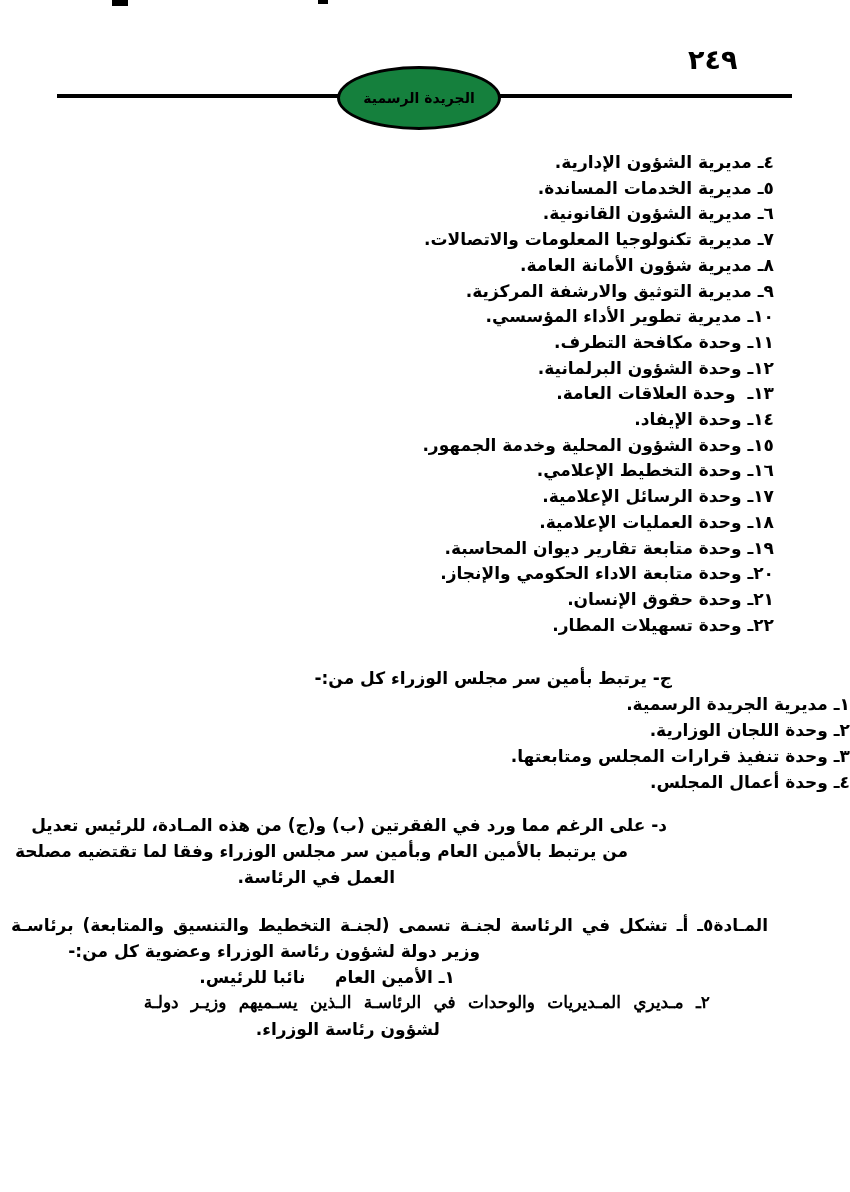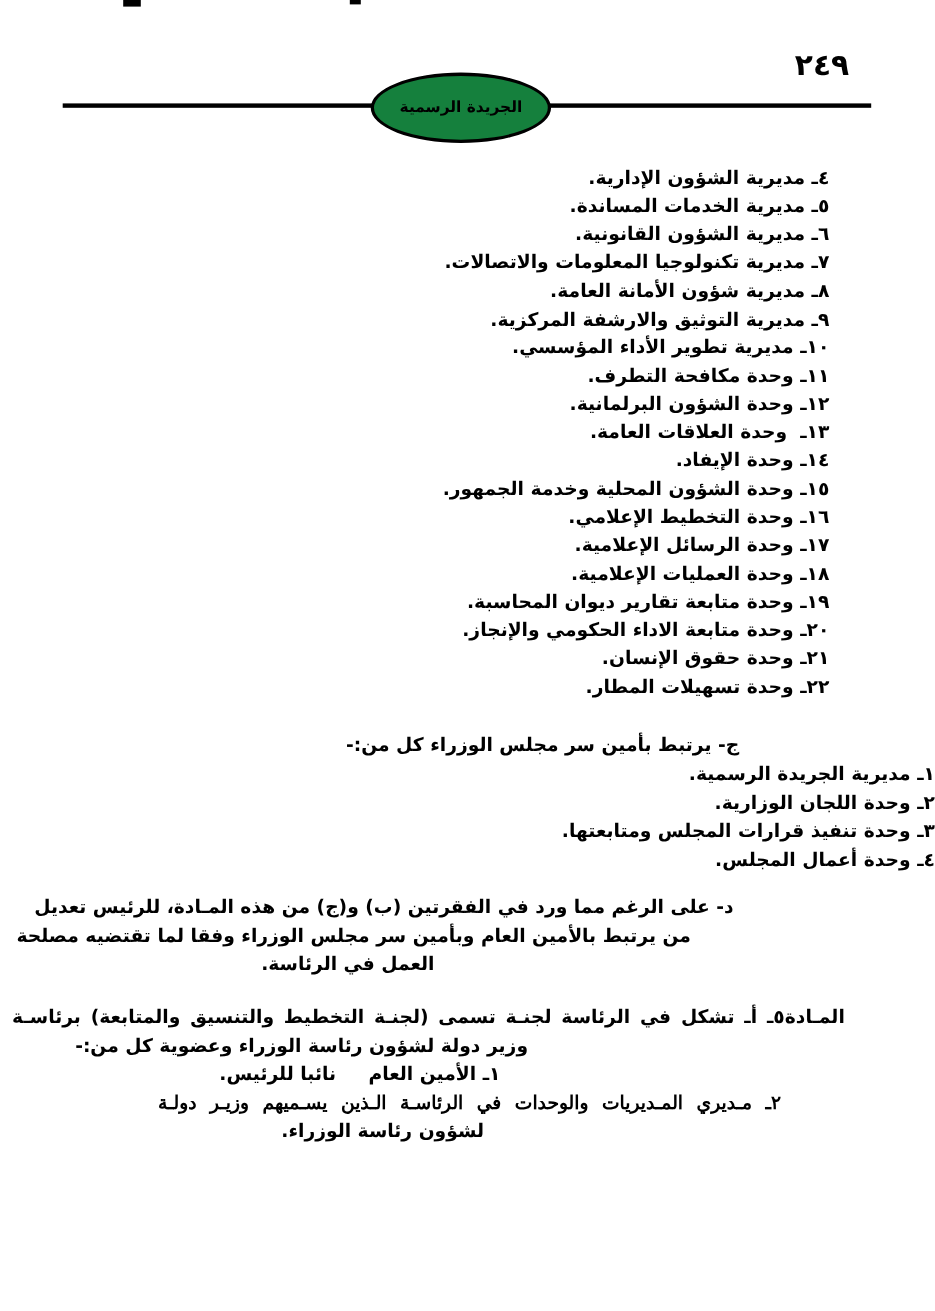--- a/index.html
+++ b/index.html
@@ -11,35 +11,35 @@
     font-weight:bold;
     color:#000;
     direction:rtl;
     overflow:hidden;
   }
   .speck{position:absolute;background:#000;}
   .speck-a{left:112px;top:0;width:16px;height:6px;}
   .speck-b{left:318px;top:0;width:10px;height:4px;}
   .page-number{
     position:absolute;top:44px;left:688px;width:84px;
-    font-size:27px;letter-spacing:5px;text-align:right;
+    font-size:27px;letter-spacing:5px;text-align:left;
     direction:rtl;
   }
   .header-rule{
     position:absolute;left:57px;top:94px;width:735px;height:4px;background:#000;
   }
   .banner{
     position:absolute;left:337px;top:66px;width:158px;height:58px;
     border:3px solid #000;border-radius:50%;background:#15803d;
     display:flex;align-items:center;justify-content:center;
     font-size:14px;z-index:2;
   }
   .content{position:absolute;top:150px;left:0;width:850px;}
   .line{font-size:17px;text-align:right;white-space:pre-wrap;}
-  .b-item{line-height:25.7px;padding-right:96px;}
+  .b-item{line-height:25.7px;padding-right:76px;}
   .cj-head{line-height:26px;padding-right:178px;margin-top:27px;}
   .cj-item{line-height:26px;}
   .cd-l1{line-height:26px;padding-right:183px;margin-top:17px;}
   .cd-l2{line-height:26px;padding-right:207px;text-align:center;}
   .cd-l3{line-height:26px;padding-right:455px;}
   .a5-l1{line-height:26px;padding-right:82px;margin-top:22px;word-spacing:3px;}
   .a5-l2{line-height:26px;padding-right:370px;}
   .a5-l3{line-height:26px;padding-right:395px;}
   .a5-l4{line-height:26px;padding-right:140px;word-spacing:8px;font-family:Liberation Serif, serif;}
   .a5-l5{line-height:26px;padding-right:410px;}

